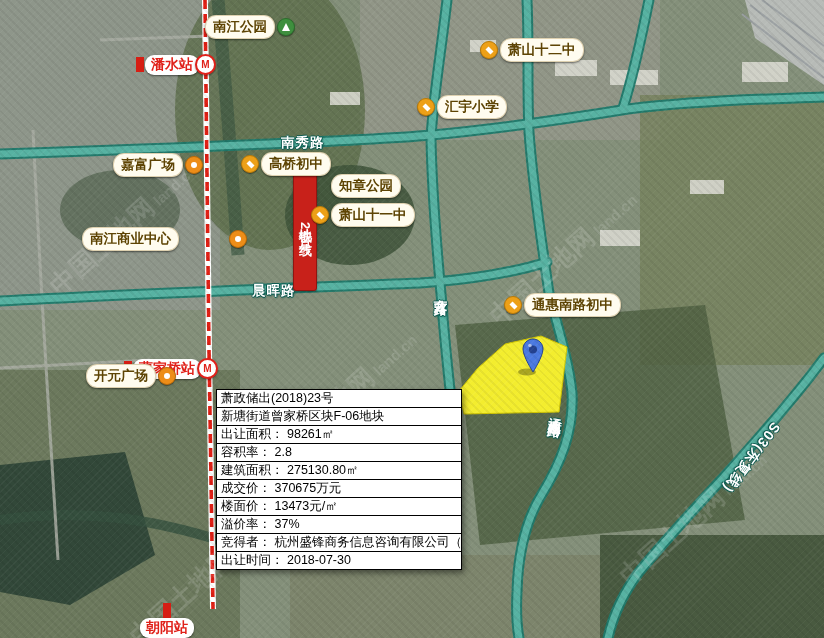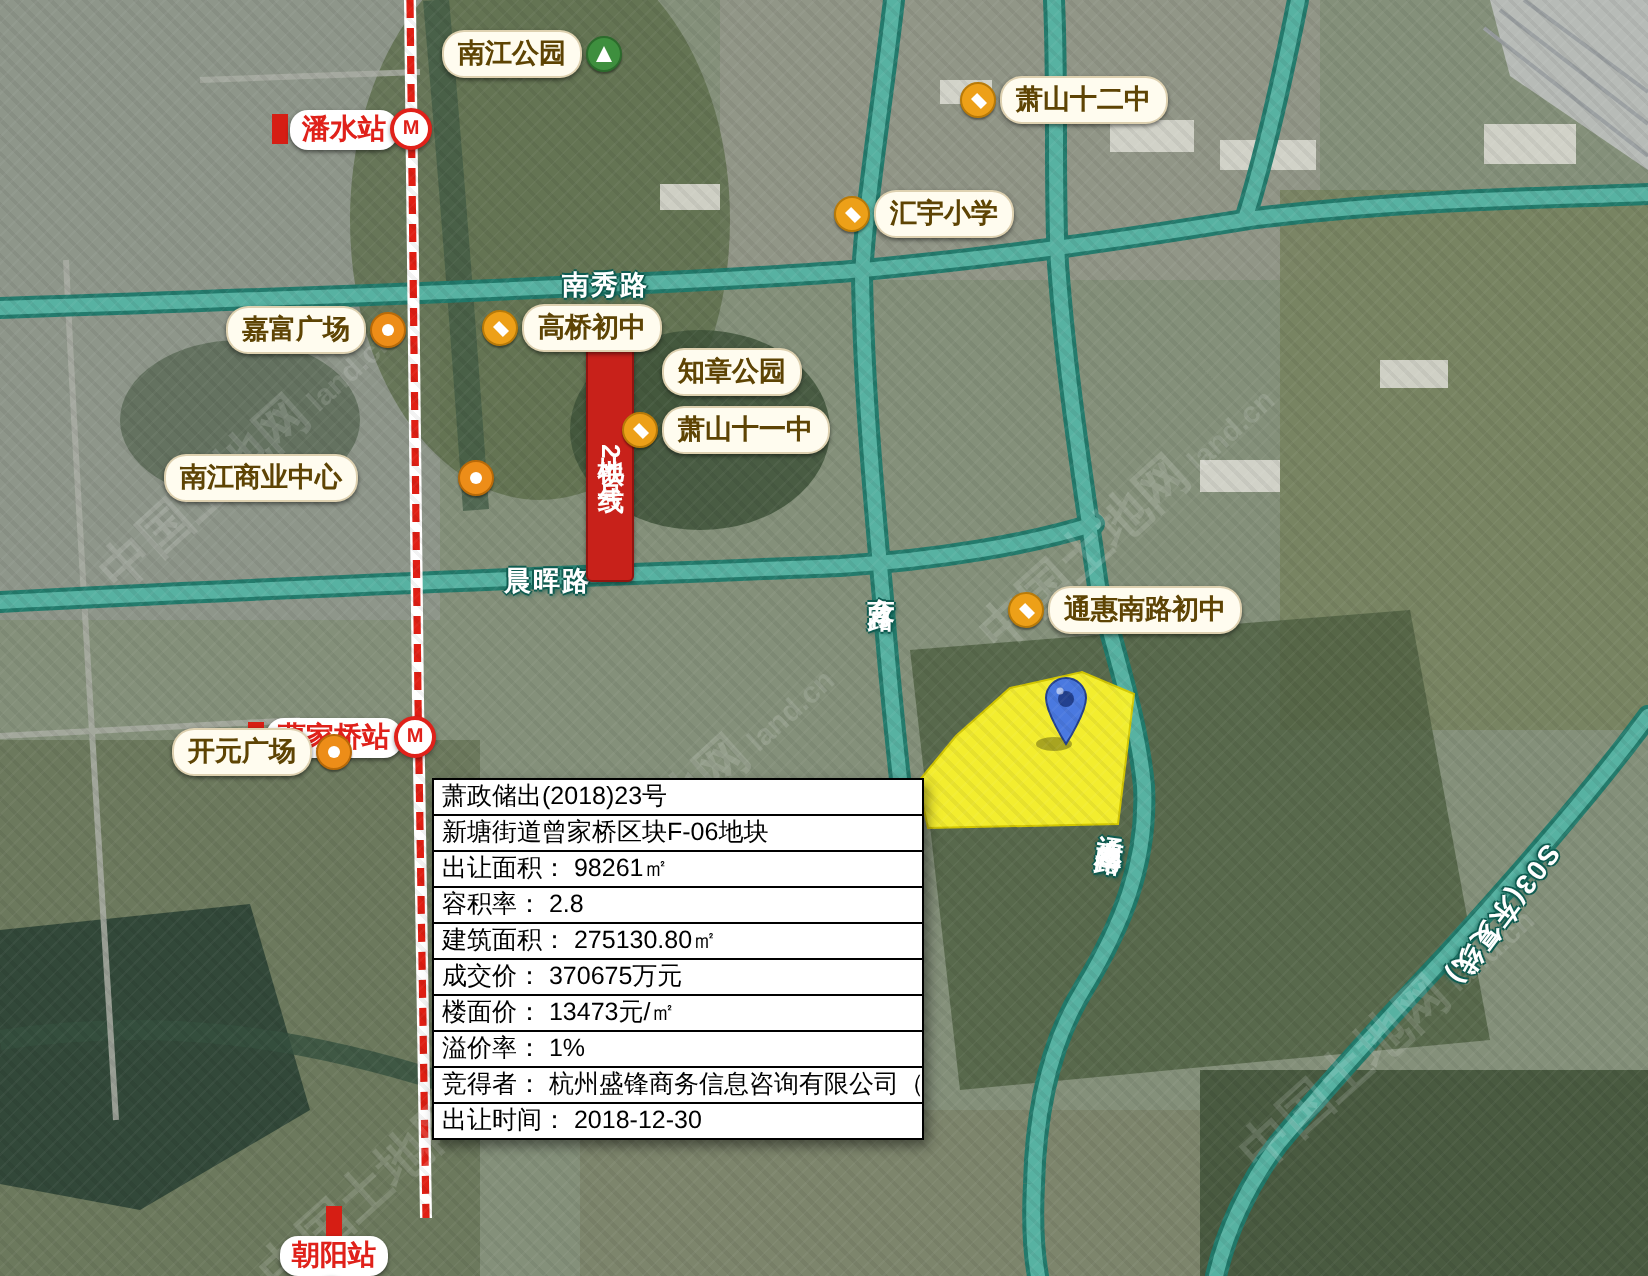--- a/index.html
+++ b/index.html
@@ -163,21 +163,21 @@
     <span class="st-leader"></span>
     <span class="st-pill">曹家桥站</span>
     <span class="mbadge">M</span>
   </div>
   <div class="station" style="left:140px;top:603px;flex-direction:column;">
     <span class="st-leader"></span>
     <span class="st-pill">朝阳站</span>
     <span class="mbadge">M</span>
   </div>
 
-  <div class="poi" style="left:221px;top:15px;justify-content:flex-end;">
+  <div class="poi" style="left:205px;top:15px;justify-content:flex-end;">
     <span class="pill">南江公园</span>
     <span class="icn icn-park icn-right">
         <b></b>
       </span>
   </div>
   <div class="poi" style="left:480px;top:38px;">
     <span class="icn icn-school icn-left">
         <b></b>
       </span>
     <span class="pill">萧山十二中</span>
@@ -229,18 +229,18 @@
   </div>
 
   <div class="infobox">
     <div class="row">萧政储出(2018)23号</div>
     <div class="row">新塘街道曾家桥区块F-06地块</div>
     <div class="row">出让面积： 98261㎡</div>
     <div class="row">容积率： 2.8</div>
     <div class="row">建筑面积： 275130.80㎡</div>
     <div class="row">成交价： 370675万元</div>
     <div class="row">楼面价： 13473元/㎡</div>
-    <div class="row">溢价率： 1%</div>
+    <div class="row">溢价率： 37%</div>
     <div class="row">竞得者： 杭州盛锋商务信息咨询有限公司（旭辉）</div>
-    <div class="row">出让时间： 2018-12-30</div>
+    <div class="row">出让时间： 2018-07-30</div>
   </div>
 
 </div>
 
 </body></html>

